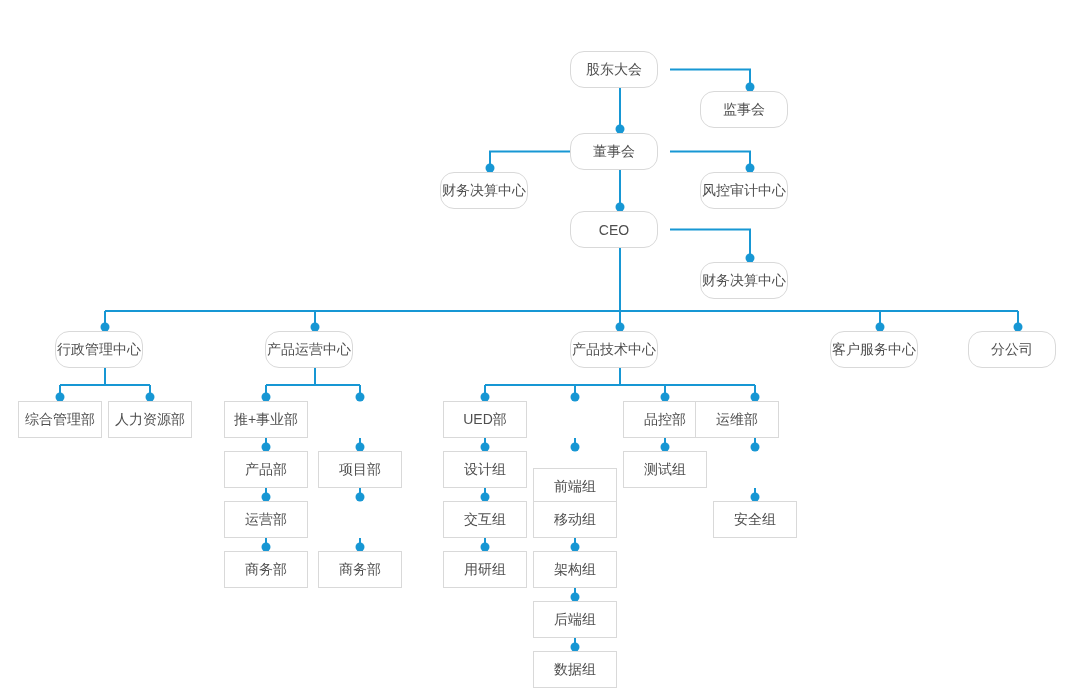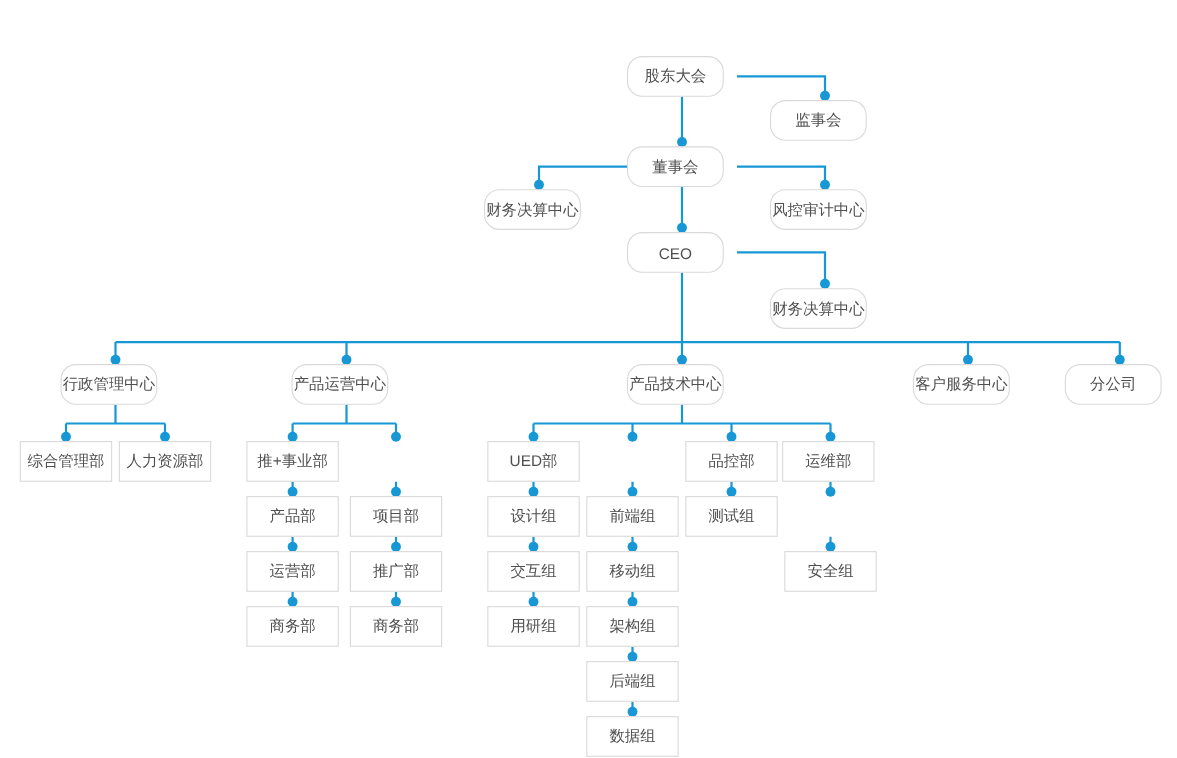--- a/index.html
+++ b/index.html
@@ -79,33 +79,32 @@
 
   <div class="node w84" style="left:18px;top:401px">综合管理部</div>
   <div class="node w84" style="left:108px;top:401px">人力资源部</div>
 
   <div class="node w84" style="left:224px;top:401px">推+事业部</div>
   <div class="node w84" style="left:224px;top:451px">产品部</div>
   <div class="node w84" style="left:224px;top:501px">运营部</div>
   <div class="node w84" style="left:224px;top:551px">商务部</div>
 
   <div class="node w84" style="left:318px;top:451px">项目部</div>
-  <div class="node w84" style="left:318px;top:501px">推广部</div>
   <div class="node w84" style="left:318px;top:551px">商务部</div>
 
   <div class="node w84" style="left:443px;top:401px">UED部</div>
   <div class="node w84" style="left:443px;top:451px">设计组</div>
   <div class="node w84" style="left:443px;top:501px">交互组</div>
   <div class="node w84" style="left:443px;top:551px">用研组</div>
 
-  <div class="node w84" style="left:533px;top:451px">前端组</div>
+  <div class="node w84" style="left:533px;top:468px">前端组</div>
   <div class="node w84" style="left:533px;top:501px">移动组</div>
   <div class="node w84" style="left:533px;top:551px">架构组</div>
   <div class="node w84" style="left:533px;top:601px">后端组</div>
   <div class="node w84" style="left:533px;top:651px">数据组</div>
 
   <div class="node w84" style="left:623px;top:401px">品控部</div>
   <div class="node w84" style="left:623px;top:451px">测试组</div>
 
-  <div class="node w84" style="left:711px;top:401px">运维部</div>
+  <div class="node w84" style="left:695px;top:401px">运维部</div>
   <div class="node w84" style="left:713px;top:501px">安全组</div>
 
 </div>
 
 </body></html>

